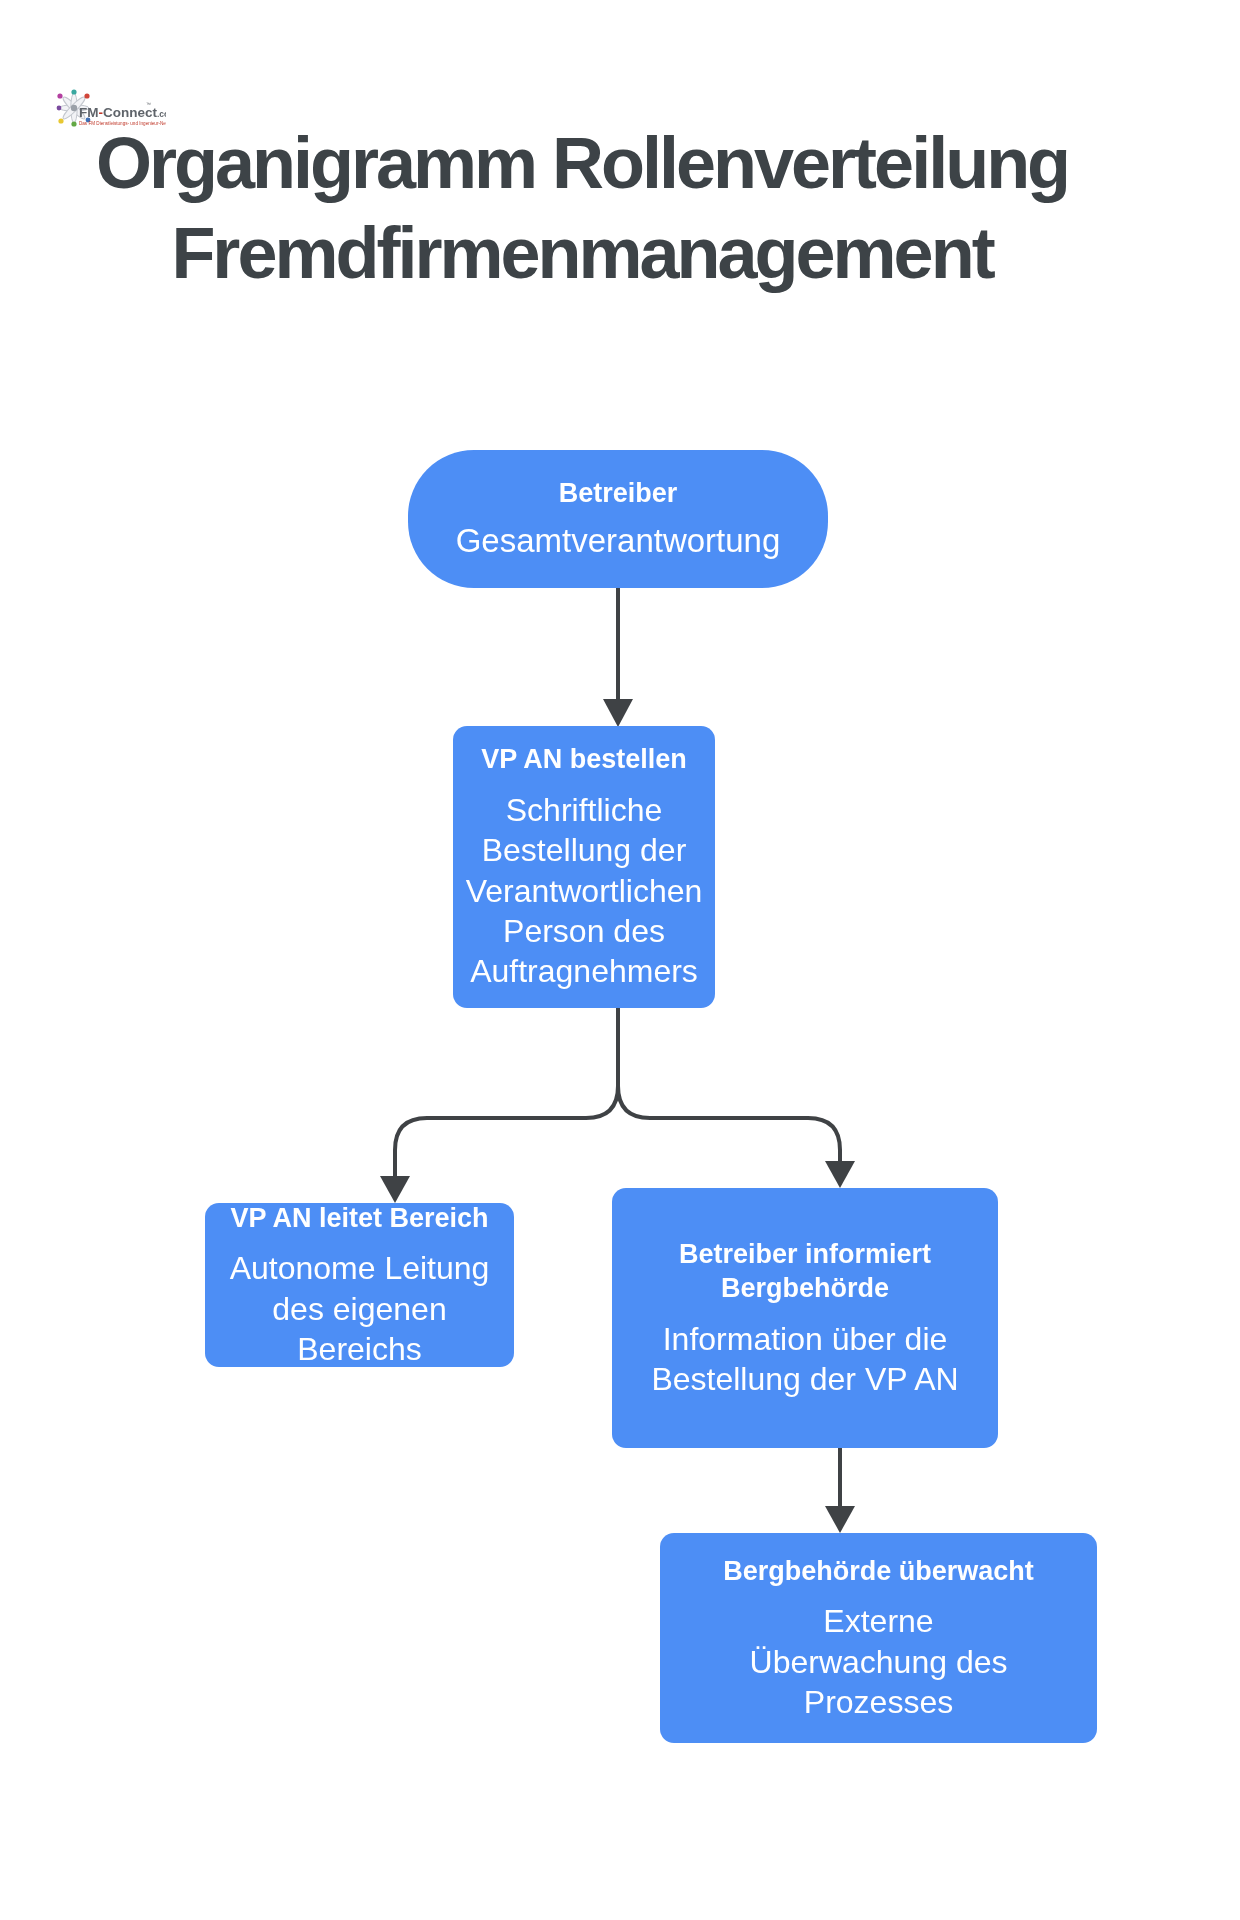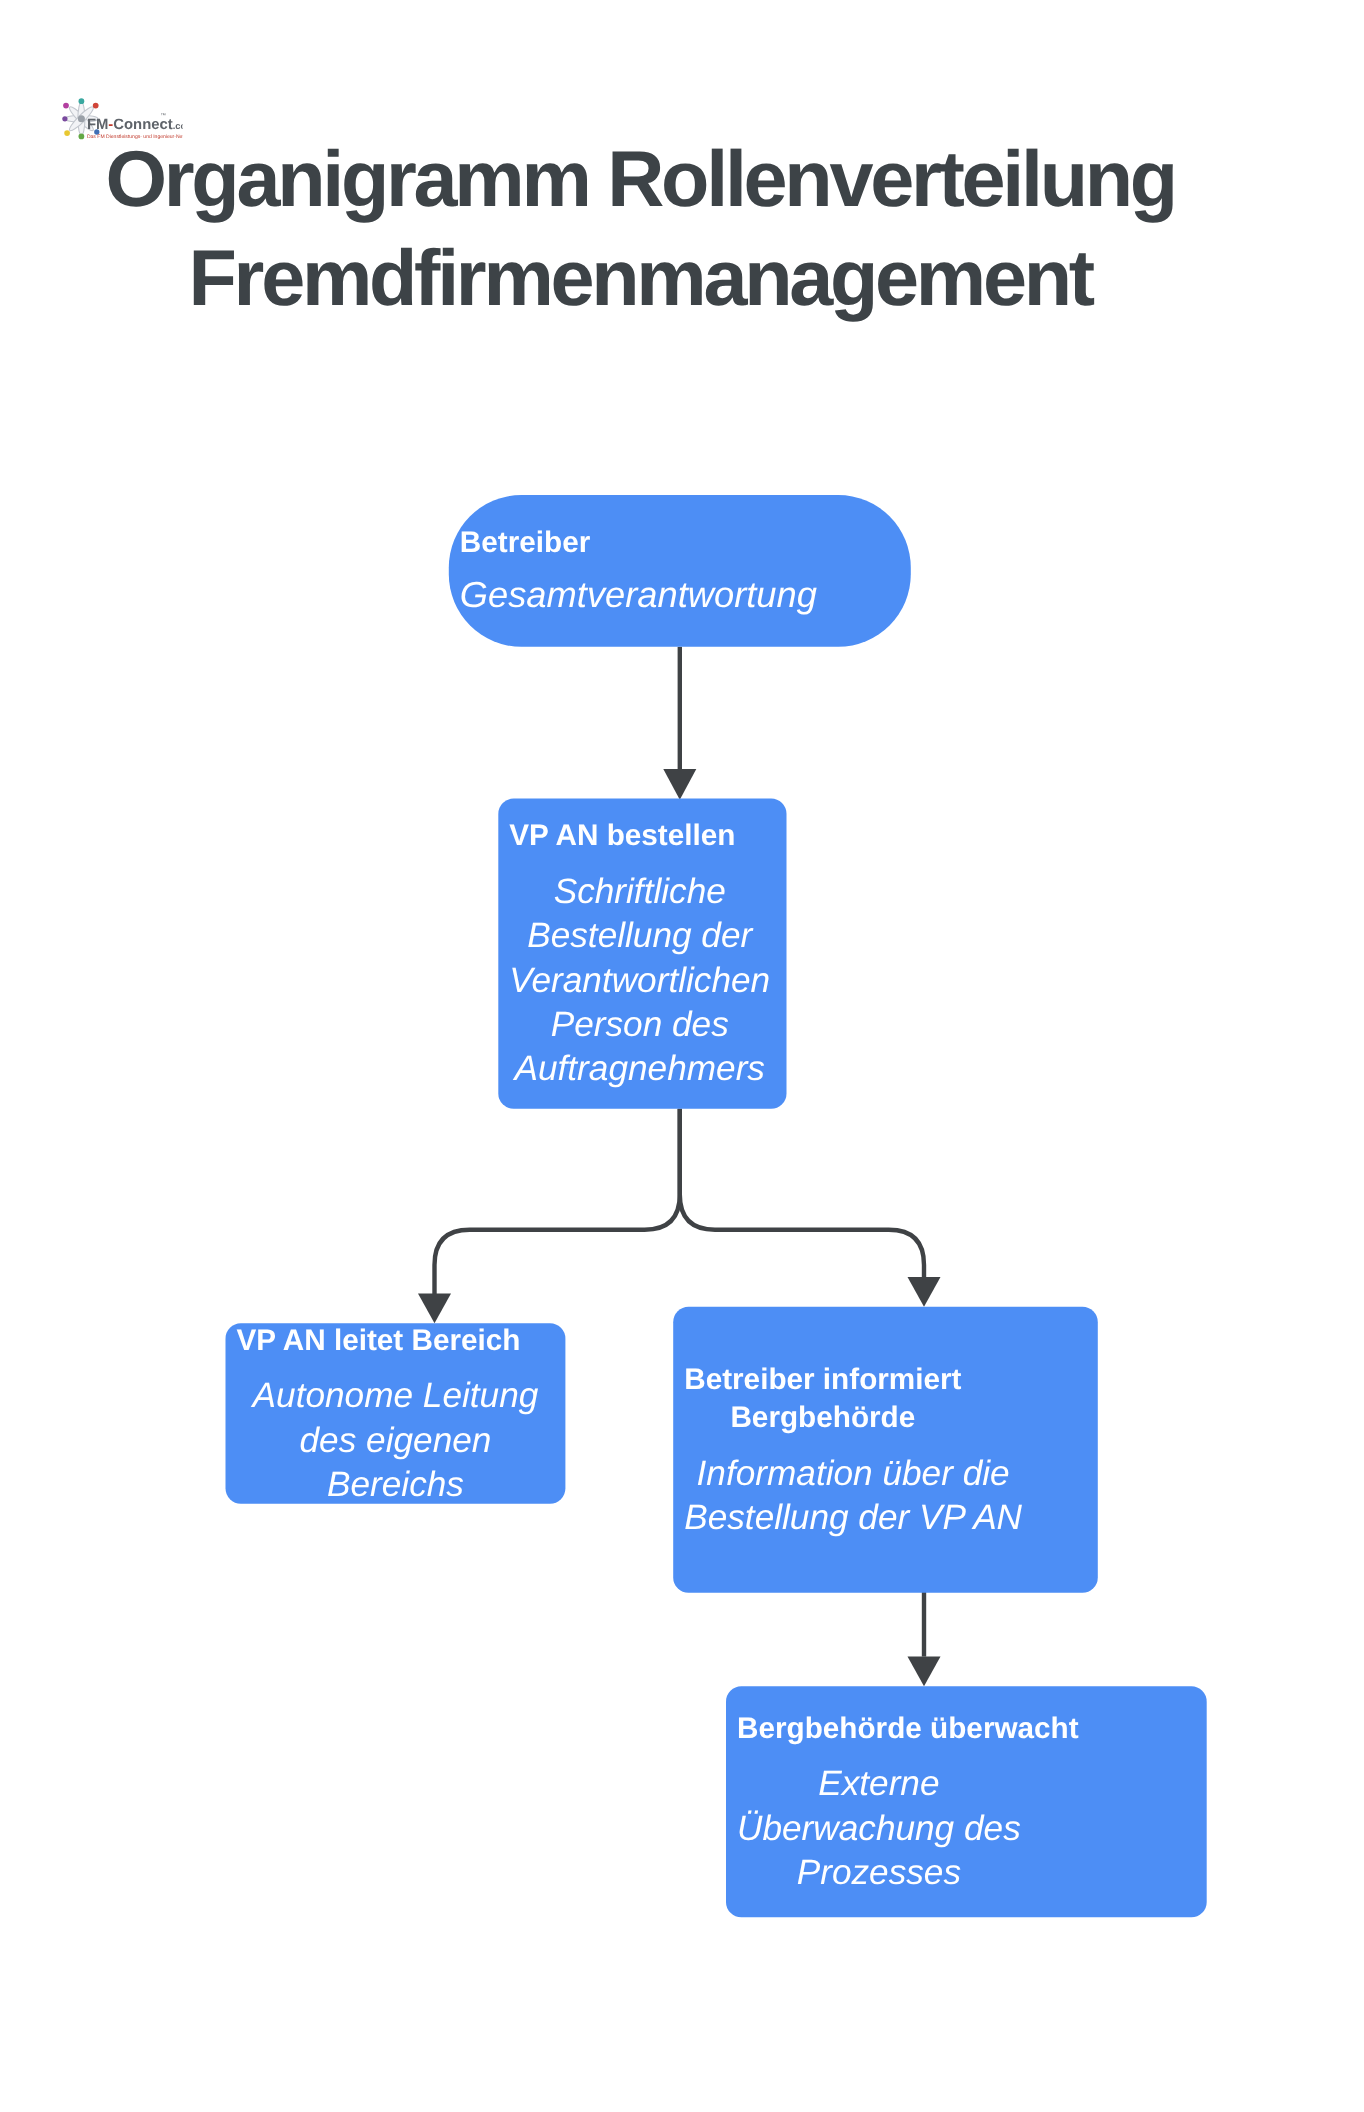--- a/index.html
+++ b/index.html
@@ -40,40 +40,39 @@
   }
   #connectors polygon.head { fill: #3f4245; }
 
   
   .node {
     position: absolute;
     background: #4d8ef5;
     color: #ffffff;
     display: flex;
     flex-direction: column;
-    align-items: flex-start;
+    align-items: center;
     justify-content: center;
     text-align: center;
     border-radius: 14px;
     box-sizing: border-box;
     padding: 14px 10px;
   }
   .node-title {
     font-weight: 700;
     font-size: 27px;
     line-height: 1.28;
     white-space: pre-line;
   }
   .node-body {
     font-weight: 400;
     font-size: 32px;
     line-height: 1.26;
     white-space: pre-line;
     margin-top: 13px;
-    font-style: italic;
   }
 
   #node-betreiber            { left: 408px; top: 450px;  width: 420px; height: 138px; border-radius: 66px; }
   #node-betreiber .node-body { font-size: 33px; margin-top: 10px; }
   #node-vp-an-bestellen      { left: 453px; top: 726px;  width: 262px; height: 282px; }
   #node-vp-an-leitet-bereich { left: 205px; top: 1203px; width: 309px; height: 164px; }
   #node-betreiber-informiert { left: 612px; top: 1188px; width: 386px; height: 260px; }
   #node-bergbehoerde         { left: 660px; top: 1533px; width: 437px; height: 210px; }
 </style>
 </head>

